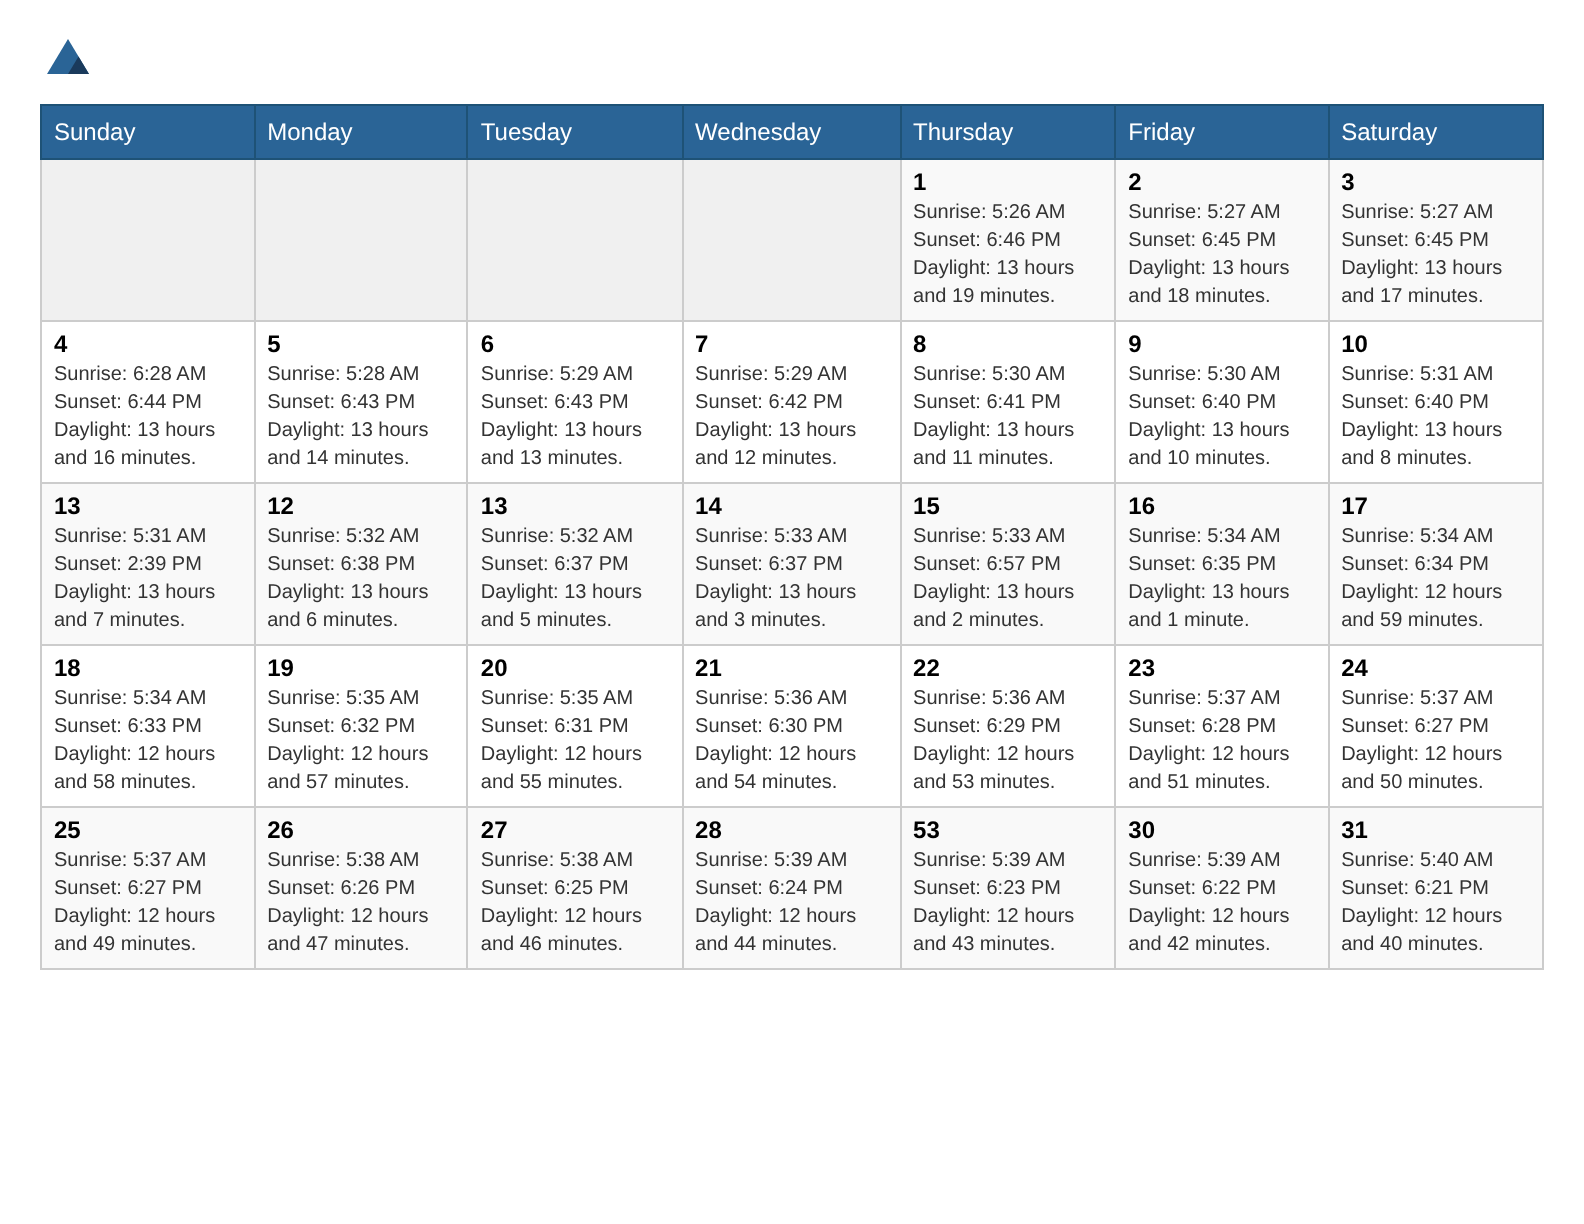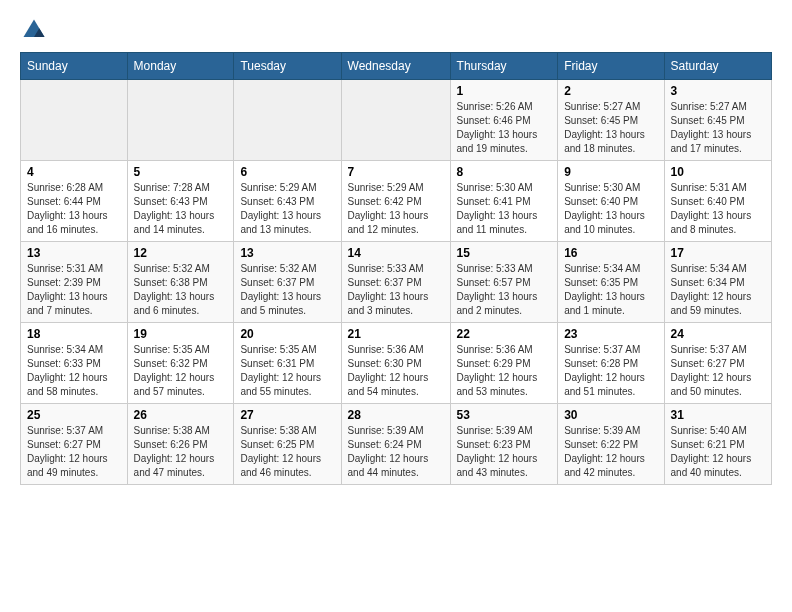--- a/index.html
+++ b/index.html
@@ -159,21 +159,21 @@
       <tr>
         <td>
           <span class="day-number">4</span>
           <div class="day-info">Sunrise: 6:28 AM
 Sunset: 6:44 PM
 Daylight: 13 hours
 and 16 minutes.</div>
         </td>
         <td>
           <span class="day-number">5</span>
-          <div class="day-info">Sunrise: 7:28 AM
+          <div class="day-info">Sunrise: 5:28 AM
 Sunset: 6:43 PM
 Daylight: 13 hours
 and 14 minutes.</div>
         </td>
         <td>
           <span class="day-number">6</span>
           <div class="day-info">Sunrise: 5:29 AM
 Sunset: 6:43 PM
 Daylight: 13 hours
 and 13 minutes.</div>

